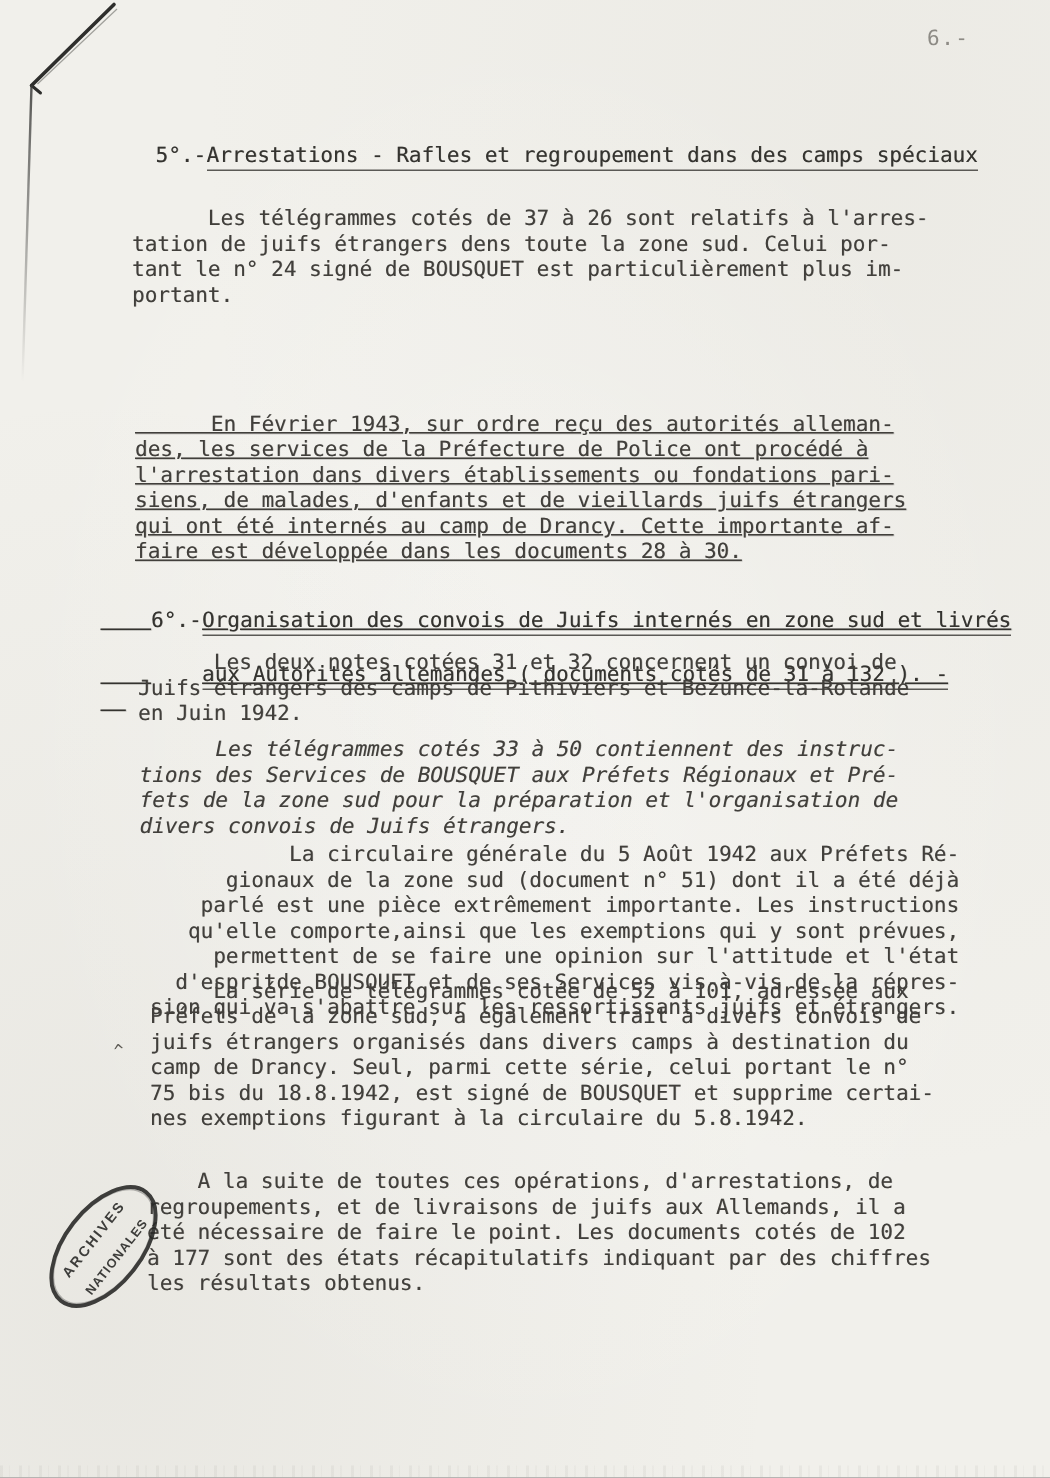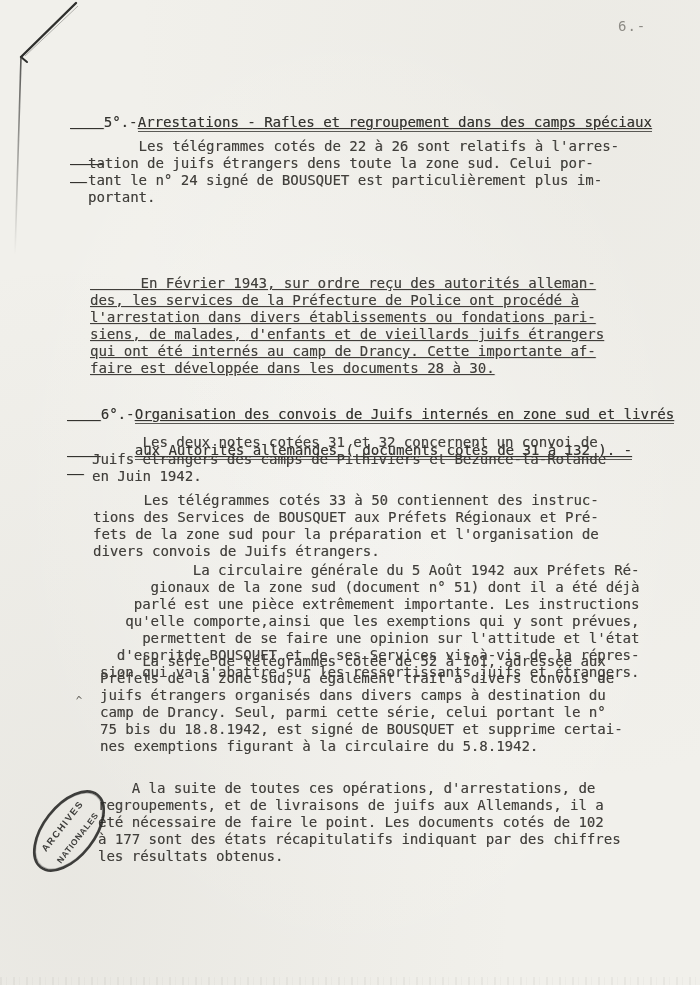--- a/index.html
+++ b/index.html
@@ -81,45 +81,45 @@
       </linearGradient>
     </defs>
     <path d="M76,3 L21,57" stroke="#2e2e2c" stroke-width="2.4" fill="none" stroke-linecap="round"></path>
     <path d="M78,6 L25,56" stroke="#6a6a66" stroke-width="0.8" fill="none" opacity="0.6"></path>
     <path d="M21,57 L27,62" stroke="#2e2e2c" stroke-width="2" fill="none" stroke-linecap="round"></path>
     <path d="M21,57 C19,115 17,185 15,255" stroke="url(#foldFade)" stroke-width="1.6" fill="none"></path>
   </svg>
 
   <div class="page-number" style="left:618px; top:18px;">6.-</div>
 
-  <div class="heading" style="left:70px; top:95px;text-decoration:underline;">
+  <div class="heading" style="left:70px; top:77px;">
     <span class="hnum">5°.-</span><span class="hu">Arrestations - Rafles et regroupement dans des camps spéciaux</span><br>
     <span class="hsp"></span>
   </div>
 
-  <p class="para" style="left:88px; top:138px;">      Les télégrammes cotés de 22 à 26 sont relatifs à l'arres-
+  <p class="para" style="left:88px; top:138px;">      Les télégrammes cotés de 37 à 26 sont relatifs à l'arres-
 tation de juifs étrangers dens toute la zone sud. Celui por-
 tant le n° 24 signé de BOUSQUET est particulièrement plus im-
 portant.</p>
   <p class="para" style="left:90px; top:275px;text-decoration:underline;">      En Février 1943, sur ordre reçu des autorités alleman-
 des, les services de la Préfecture de Police ont procédé à
 l'arrestation dans divers établissements ou fondations pari-
 siens, de malades, d'enfants et de vieillards juifs étrangers
 qui ont été internés au camp de Drancy. Cette importante af-
 faire est développée dans les documents 28 à 30.</p>
 
   <div class="heading" style="left:67px; top:387px;text-decoration:underline;">
     <span class="hnum">6°.-</span><span class="hu">Organisation des convois de Juifs internés en zone sud et livrés</span><br>
     <span class="hsp"></span><span class="hu">aux Autorités allemandes ( documents cotés de 31 à 132 ). -</span>
   </div>
 
   <p class="para" style="left:92px; top:434px;">      Les deux notes cotées 31 et 32 concernent un convoi de
 Juifs étrangers des camps de Pithiviers et Bezunce-la-Rolande
 en Juin 1942.</p>
-  <p class="para" style="left:93px; top:492px;">      Les télégrammes cotés 33 à 50 contiennent des instruc-
+  <p class="para" style="left:93px; top:492px;font-style:italic;">      Les télégrammes cotés 33 à 50 contiennent des instruc-
 tions des Services de BOUSQUET aux Préfets Régionaux et Pré-
 fets de la zone sud pour la préparation et l'organisation de
 divers convois de Juifs étrangers.</p>
   <p class="para" style="left:100px; top:562px;text-align:right;">      La circulaire générale du 5 Août 1942 aux Préfets Ré-
 gionaux de la zone sud (document n° 51) dont il a été déjà
 parlé est une pièce extrêmement importante. Les instructions
 qu'elle comporte,ainsi que les exemptions qui y sont prévues,
 permettent de se faire une opinion sur l'attitude et l'état
 d'espritde BOUSQUET et de ses Services vis-à-vis de la répres-
 sion qui va s'abattre sur les ressortissants juifs et étrangers.</p>

